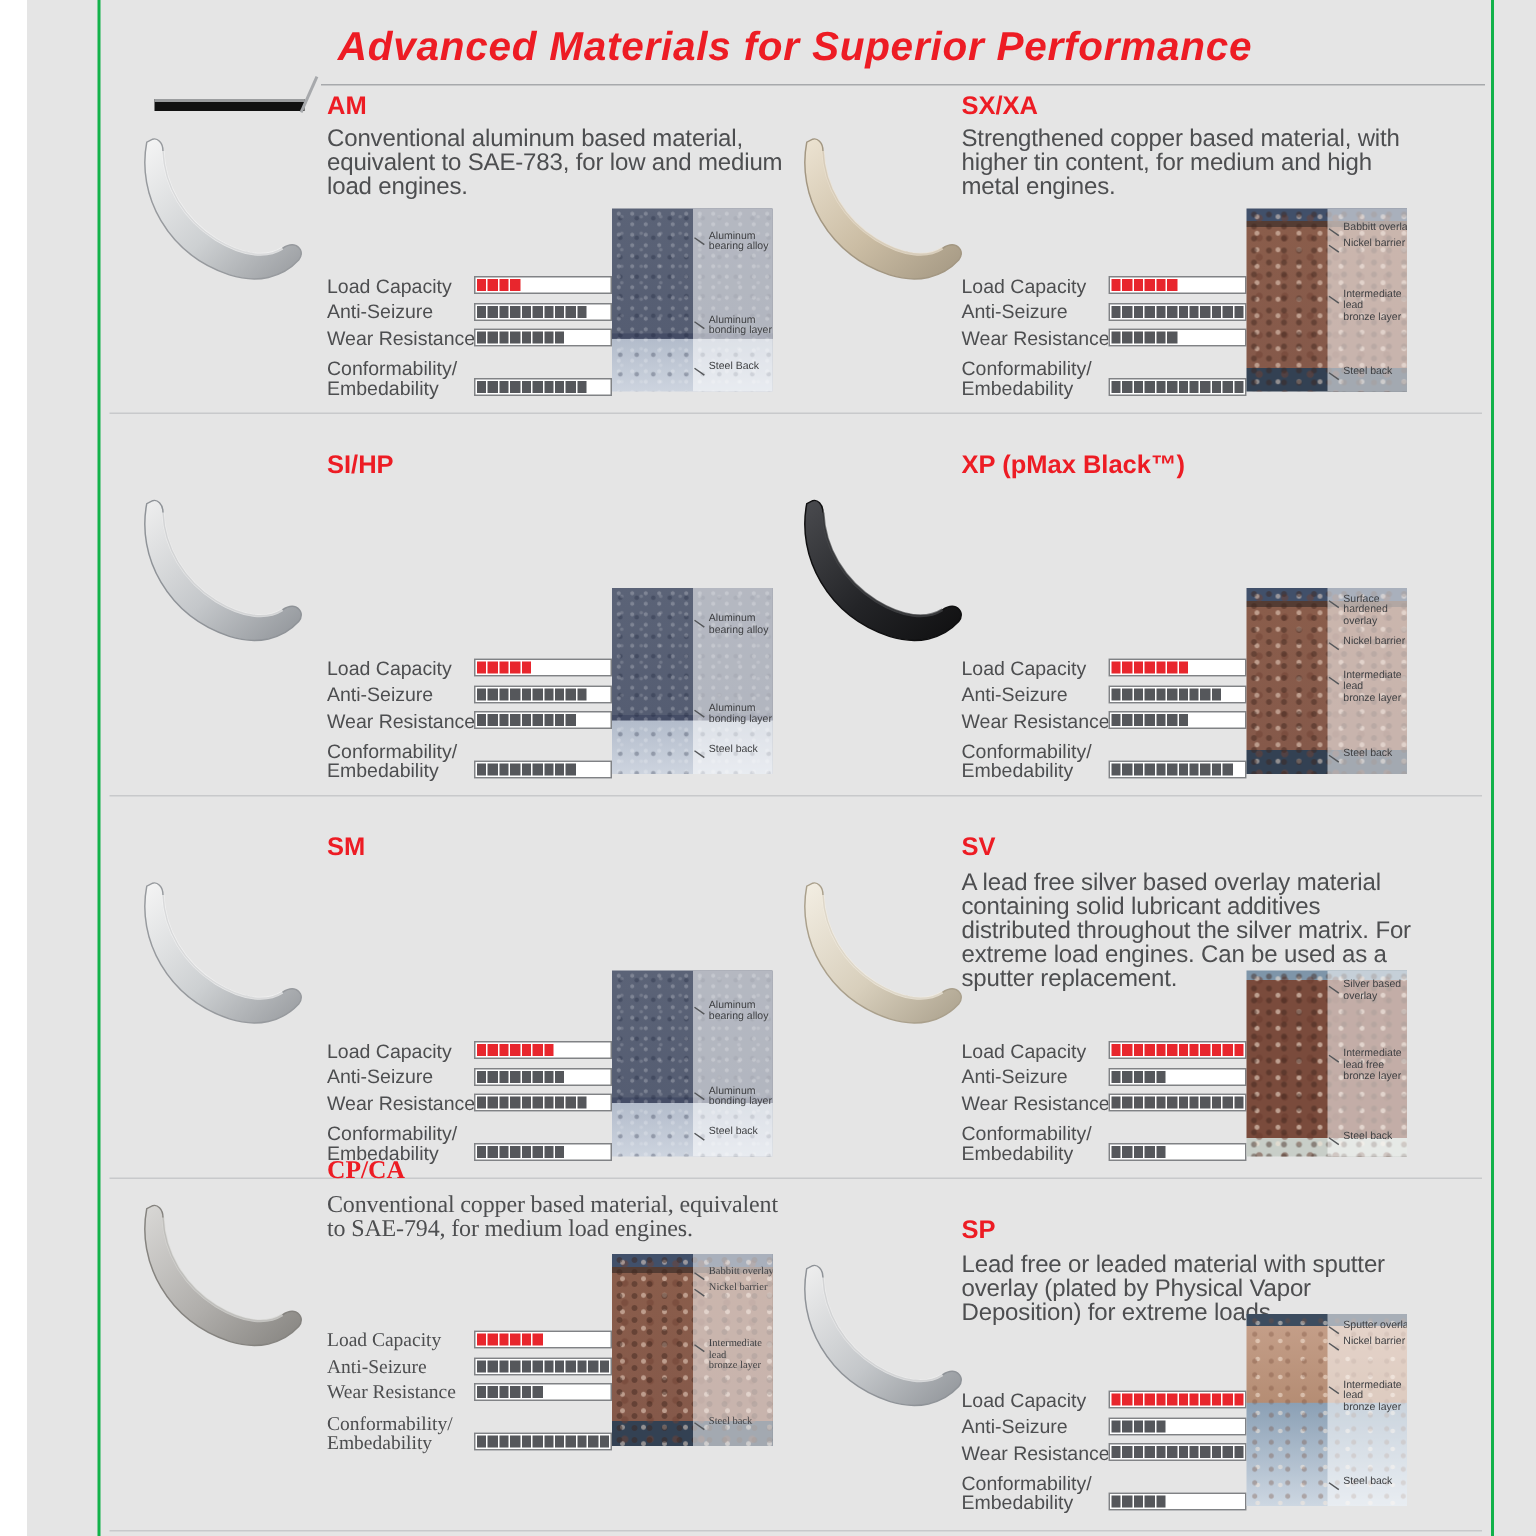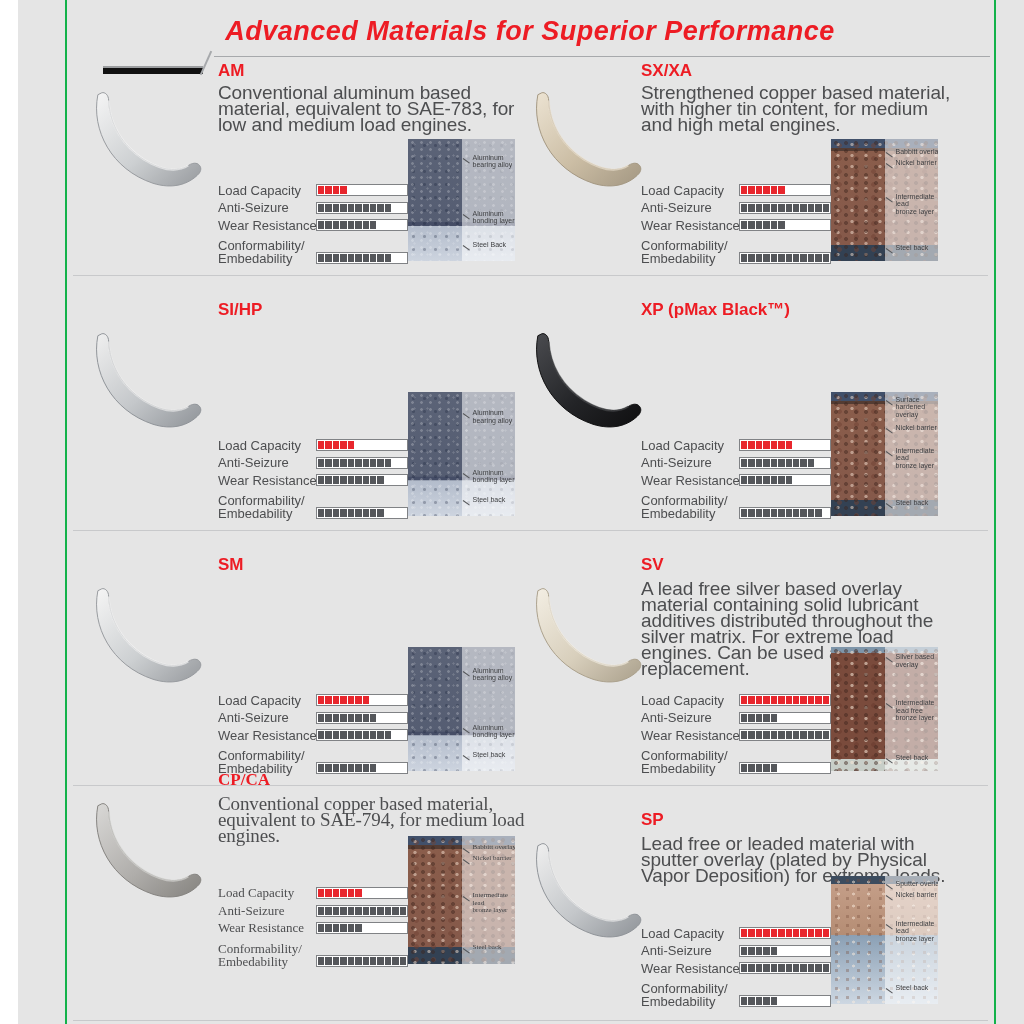--- a/index.html
+++ b/index.html
@@ -25,21 +25,21 @@
   .s2 { left:478px; top:57px;  height:218px; }
   .s3 { left:55px;  top:276px; height:254px; }
   .s4 { left:478px; top:276px; height:254px; }
   .s5 { left:55px;  top:531px; height:254px; }
   .s6 { left:478px; top:531px; height:254px; }
   .s7 { left:55px;  top:746px; height:234px;font-family:Liberation Serif, serif; }
   .s8 { left:478px; top:786px; height:234px; }
 
   .code { position:absolute; left:145px; top:24px; font-size:17px; font-weight:bold; color:#ed1c24; }
   .row1 .code { top:4px; }
-  .desc { position:absolute; left:145px; top:50px; width:310px; font-size:19px; line-height:16px;
+  .desc { position:absolute; left:145px; top:50px; width:310px; font-size:16px; line-height:16px;
     color:#4d4e50; letter-spacing:-0.1px; }
   .row1 .desc { top:28px; }
 
   .bearing { position:absolute; left:5px; top:46px; width:138px; height:116px; }
   .row1 .bearing { top:24px; }
   .colr .bearing { left:22px; }
 
   
   .ratings { position:absolute; left:145px; bottom:10px; width:246px; }
   .row4 .ratings { bottom:12px; }

